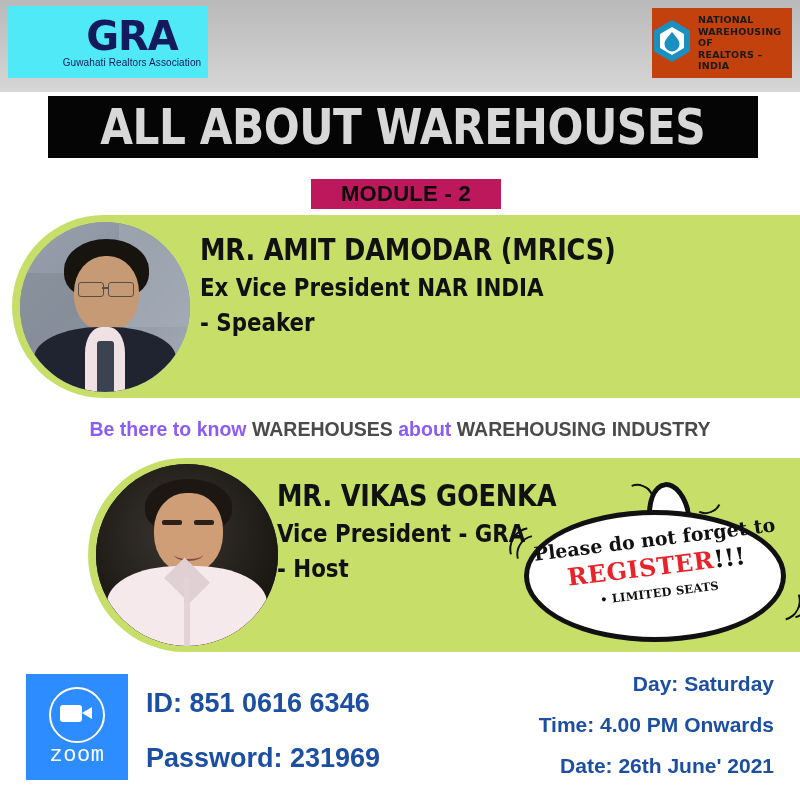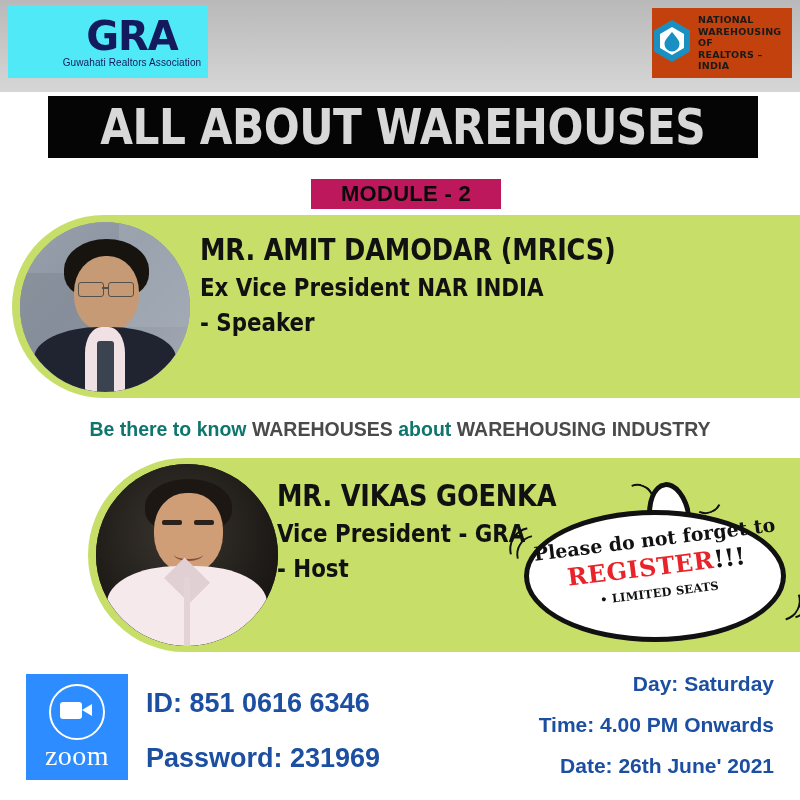--- a/index.html
+++ b/index.html
@@ -195,21 +195,21 @@
   .tagline {
     position: absolute;
     left: 0; top: 418px;
     width: 800px;
     text-align: center;
     font-family: "Liberation Sans", sans-serif;
     font-weight: bold;
     font-size: 19.5px;
     white-space: nowrap;
   }
-  .tag-blue { color: #0f766e; }
+  .tag-blue { color: #8b5cf6; }
   .tag-gray { color: #4a4a4a; }
 
   
   .speaker-block { position: absolute; }
   .sp-name {
     font-family: "DejaVu Sans Condensed", "Liberation Sans Narrow", "Liberation Sans", sans-serif;
     font-weight: bold;
     font-size: 30px;
     color: #111111;
     letter-spacing: -0.2px;
@@ -340,22 +340,22 @@
   }
   .zoom-cam-lens {
     position: absolute;
     left: 31px; top: 18px;
     width: 0; height: 0;
     border-top: 6.5px solid transparent;
     border-bottom: 6.5px solid transparent;
     border-right: 10px solid #ffffff;
   }
   .zoom-word {
-    font-family: Liberation Serif, serif;
-    font-size: 28px;
+    font-family: Liberation Mono, monospace;
+    font-size: 22px;
     color: #ffffff;
     letter-spacing: 0.5px;
     line-height: 1;
   }
 
   
   .creds {
     position: absolute;
     left: 146px; top: 688px;
   }

